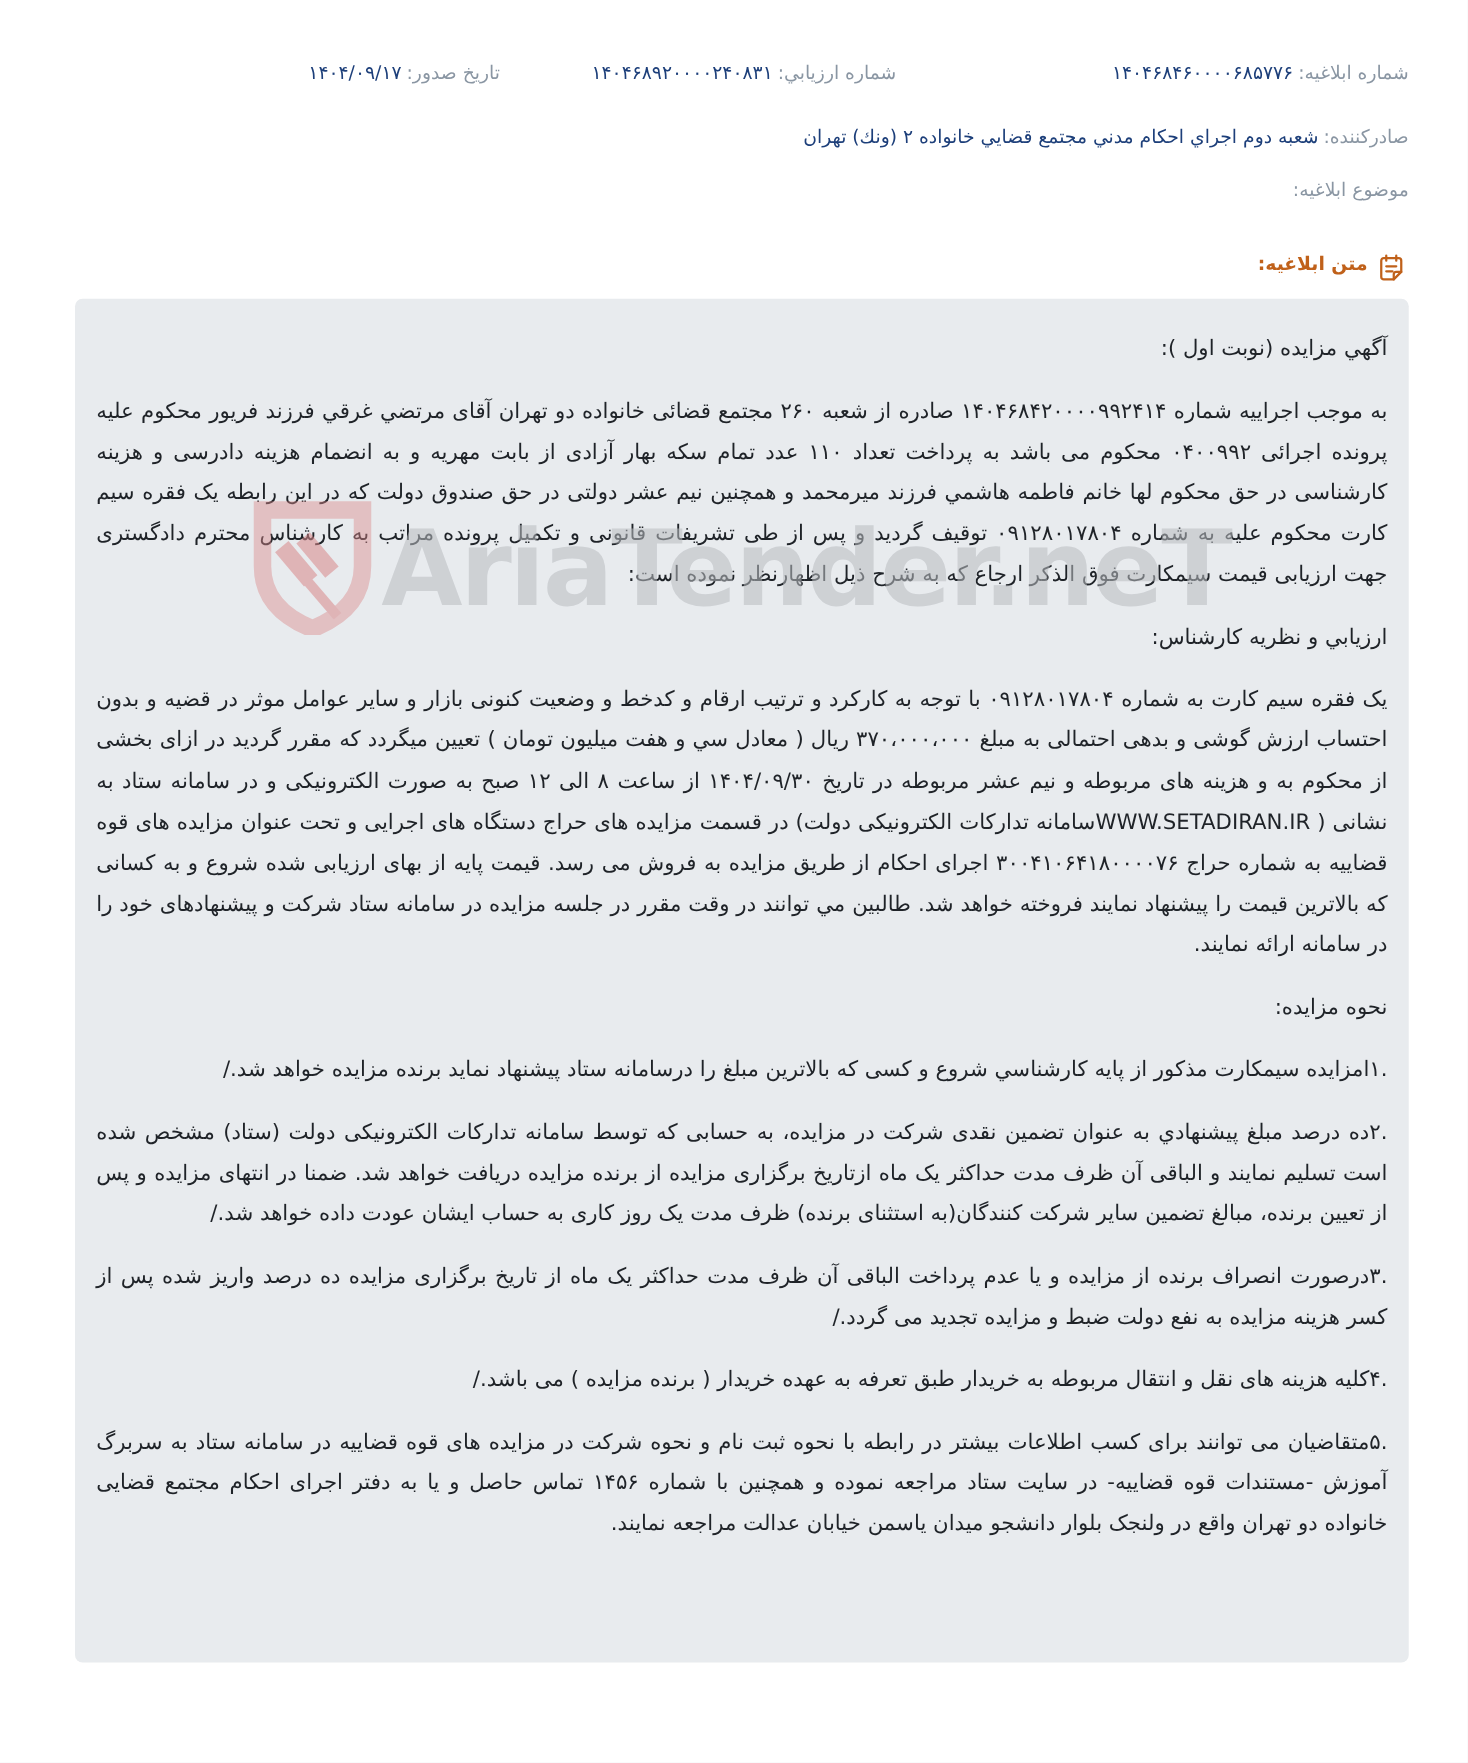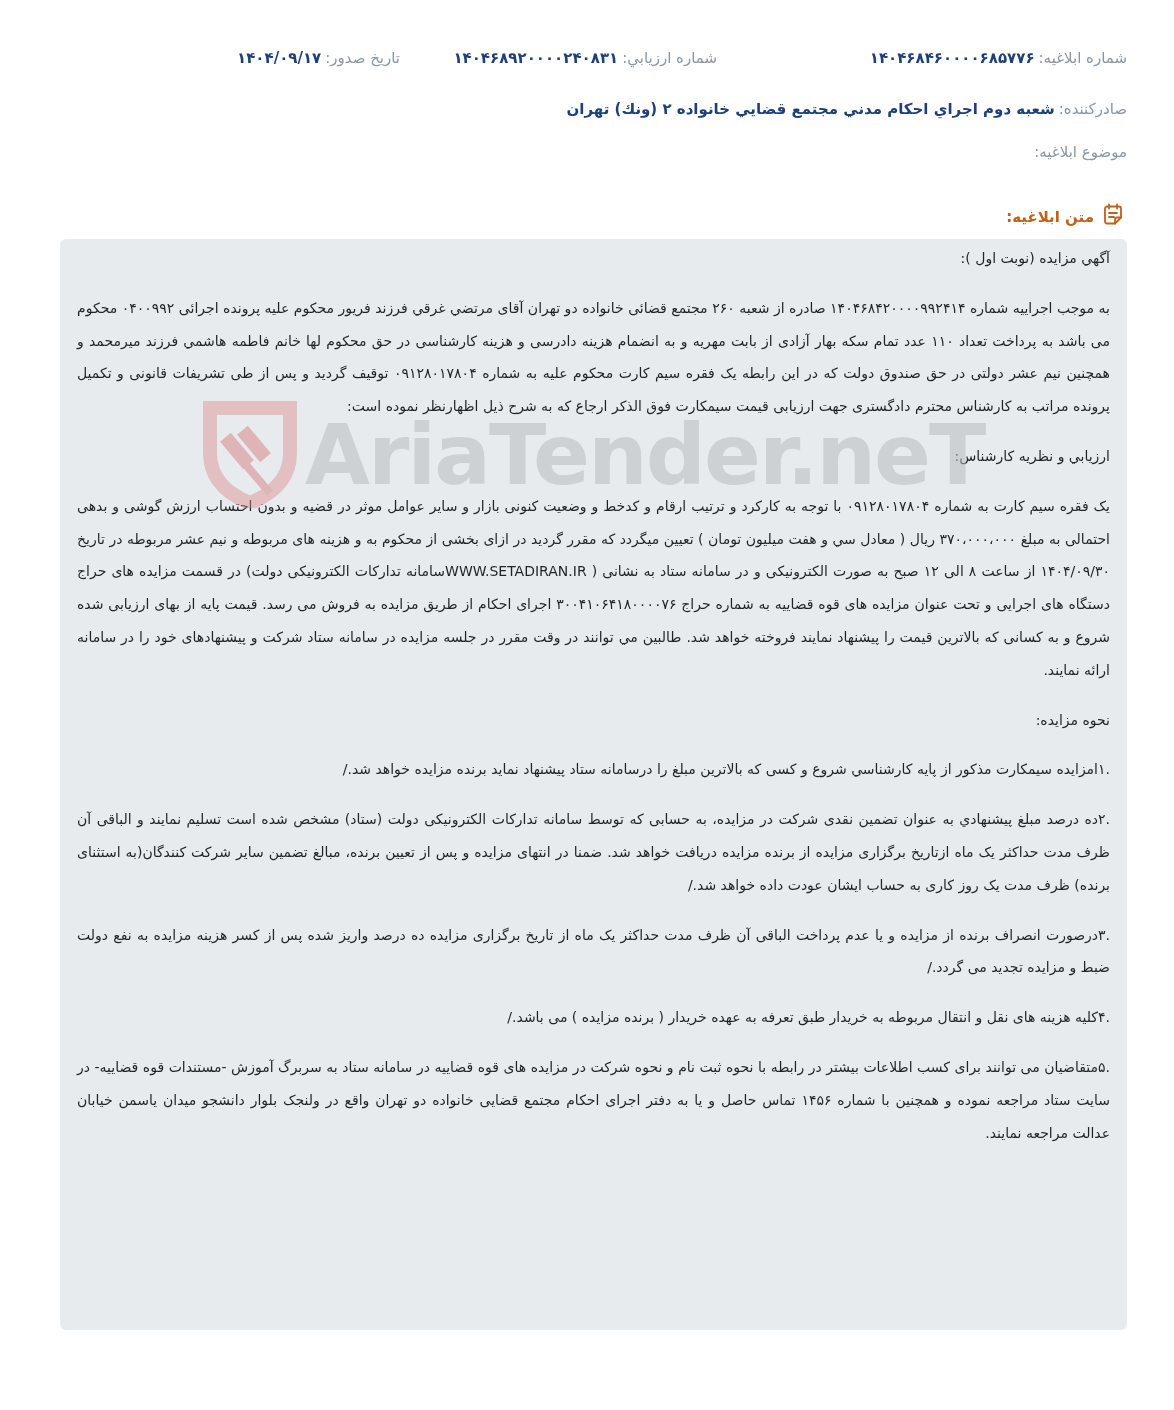--- a/index.html
+++ b/index.html
@@ -7,42 +7,42 @@
     width: 1174px; height: 1410px; position: relative; overflow: hidden;
     font-family: "DejaVu Sans", sans-serif;
     direction: rtl;
   }
   .meta-row {
     position: absolute; right: 47px; left: 47px;
     display: flex; flex-direction: row; align-items: center;
     font-size: 15px; white-space: nowrap;
   }
   .meta-label { color: #8a96a3; }
-  .meta-value { color: #1d3f7a; font-weight: bold; margin-right: 4px; }
+  .meta-value { color: #1d3f7a; font-weight: normal; margin-right: 4px; }
   .meta-item { display: inline-flex; align-items: center; }
   #row1 { top: 58px; }
   #row1 .item-notice { position: absolute; right: 0; }
   #row1 .item-file { position: absolute; right: 410px; }
   #row1 .item-date { position: absolute; right: 727px; }
   #row2 { top: 100px; }
   #row3 { top: 143px; }
 
   .section-title {
     position: absolute; top: 202px; right: 48px;
-    display: flex; align-items: center; gap: 6px;
+    display: flex; align-items: flex-start; gap: 6px;
     color: #c0611a; font-weight: bold; font-size: 15px;
   }
   .section-title svg { width: 26px; height: 26px; }
 
   .content-box {
     position: absolute; top: 239px; right: 47px; left: 60px; height: 792px;
     height: calc(1330px - 239px);
     background: #e8ebee; border-radius: 6px;
-    padding: 3px 17px 20px 17px; box-sizing: border-box;
-    color: #1f2328; font-size: 14px; line-height: 32.8px;
+    padding: 24px 17px 20px 17px; box-sizing: border-box;
+    color: #1f2328; font-size: 17px; line-height: 32.8px;
     text-align: justify;
   }
   .content-box p { margin: 0 0 17px 0; }
   .watermark {
     position: absolute; top: 400px; left: 195px; width: 590px; height: 110px;
     pointer-events: none; opacity: 0.55;
     display: flex; align-items: center; direction: ltr;
   }
   .watermark .wm-text {
     font-family: "DejaVu Sans", sans-serif; font-size: 84px; font-weight: bold;

